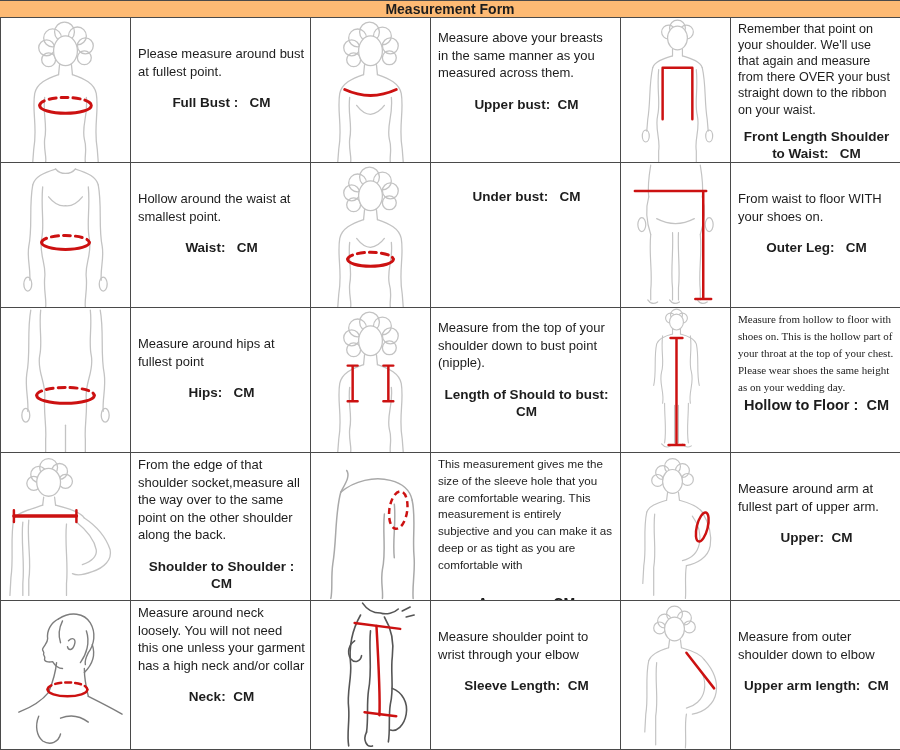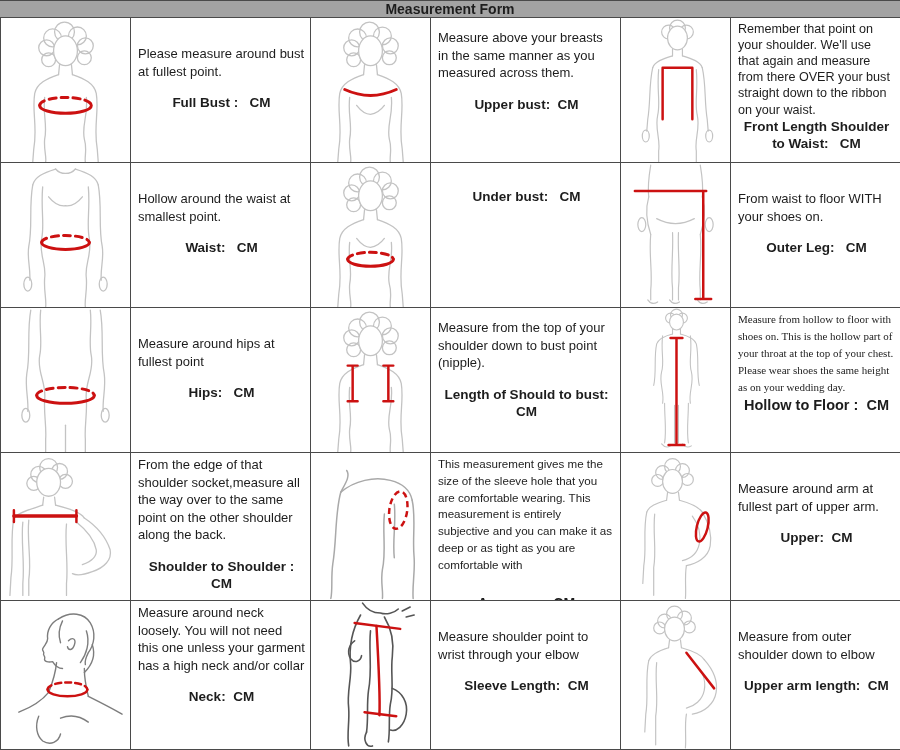--- a/index.html
+++ b/index.html
@@ -1,32 +1,32 @@
 <!DOCTYPE html>
 <html><head>
 <meta charset="utf-8">
 <style>
   html,body{margin:0;padding:0;background:#fff;}
   body{width:900px;height:750px;font-family:"Liberation Sans",sans-serif;color:#1d1d1d;}
-  .page{width:900px;height:750px;border-top:1px solid #4a4a4a;box-sizing:border-box;background:#a3a3a3;}
+  .page{width:900px;height:750px;border-top:1px solid #4a4a4a;box-sizing:border-box;background:#fdba74;}
   .title-bar{height:17px;line-height:17px;text-align:center;font-weight:bold;font-size:14px;
              border-bottom:1px solid #4a4a4a;box-sizing:border-box;}
   .table{display:grid;grid-template-columns:130px 180px 120px 190px 110px 170px;
          grid-template-rows:145px 145px 145px 148px 149px;border-left:1px solid #4a4a4a;box-sizing:border-box;}
   .cell{border-right:1px solid #4a4a4a;border-bottom:1px solid #4a4a4a;box-sizing:border-box;overflow:hidden;background:#fff;}
   .fig{display:flex;align-items:center;justify-content:center;}
   .fig svg{width:100%;height:100%;display:block;}
   .text{padding:3px 5px 3px 7px;}
   .pt0{padding-top:3px;}
   .pt1{padding-top:11px;}
   .pt2{padding-top:27px;}
   .desc{margin:0;font-size:13px;line-height:1.35;white-space:pre-wrap;}
   .label{margin:14px 0 0 0;font-weight:bold;font-size:13.5px;line-height:1.3;white-space:pre-wrap;text-align:center;}
   .t-r1c6 .desc{font-size:12.6px;line-height:1.28;}
-  .t-r1c6 .label{margin-top:0;font-size:13.5px;}
+  .t-r1c6 .label{margin-top:10px;font-size:13.5px;}
   .t-r3c6 .desc{font-size:11px;line-height:1.55;font-family:Liberation Serif, serif;}
   .t-r3c6 .label{margin-top:0;font-size:14.5px;}
   .t-r4c4 .desc{font-size:11.6px;line-height:1.45;}
   .t-r4c4 .label{margin-top:20px;font-size:14px;}
   
   .lt{stroke:#c3c3c3;}
   .md{stroke:#a9a9a9;}
   .dk{stroke:#7d7d7d;}
   .xd{stroke:#555;}
 </style>

